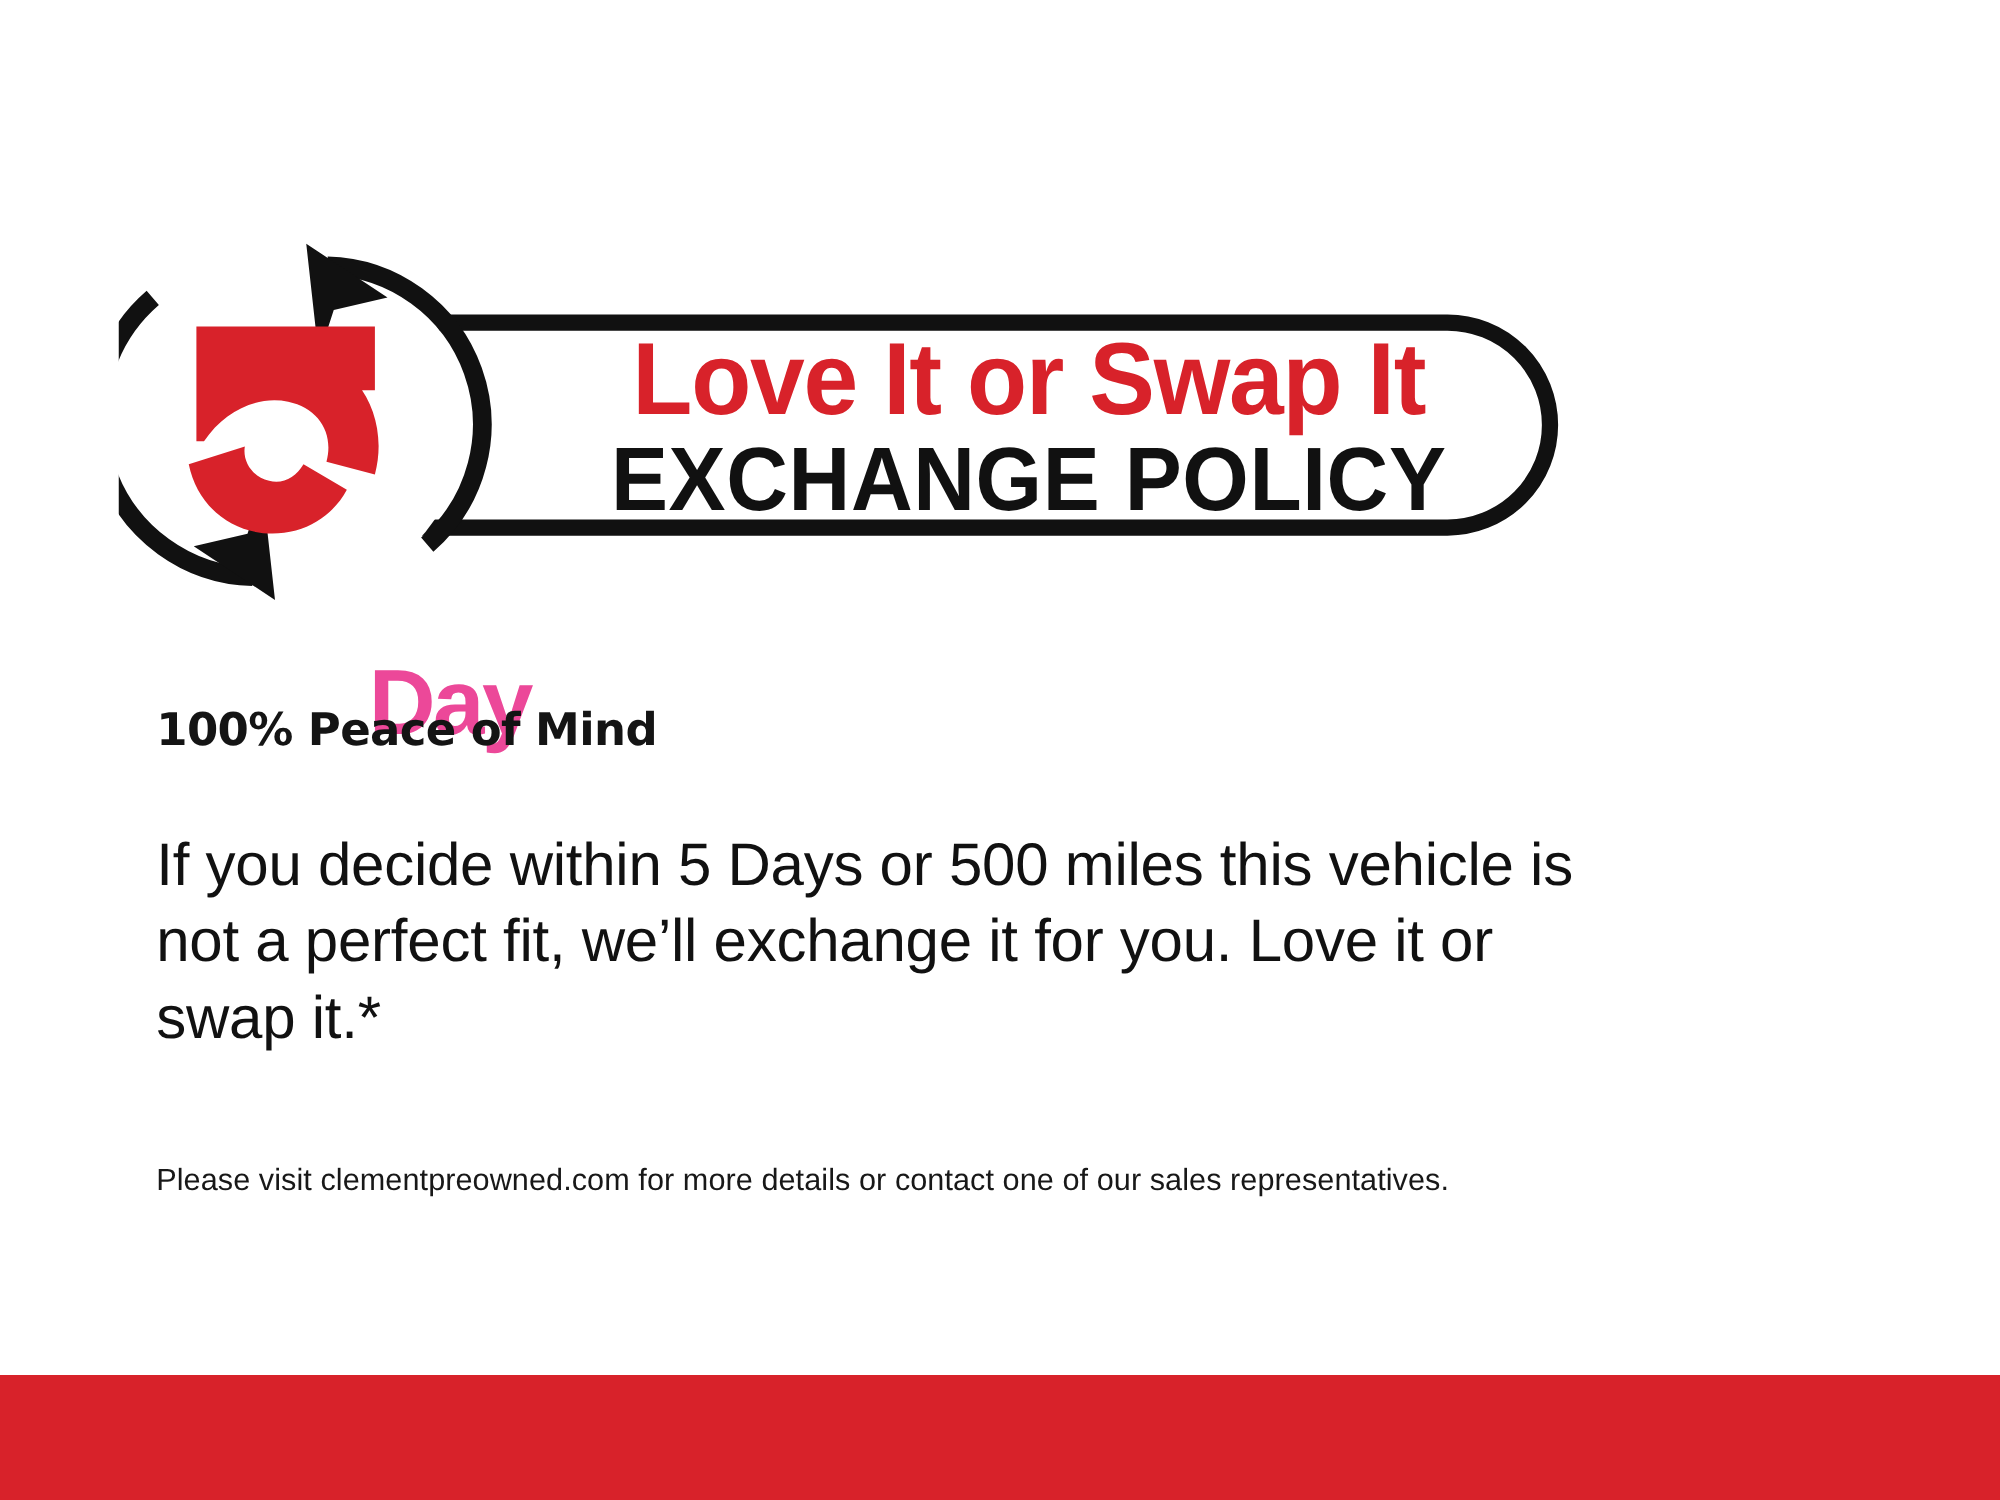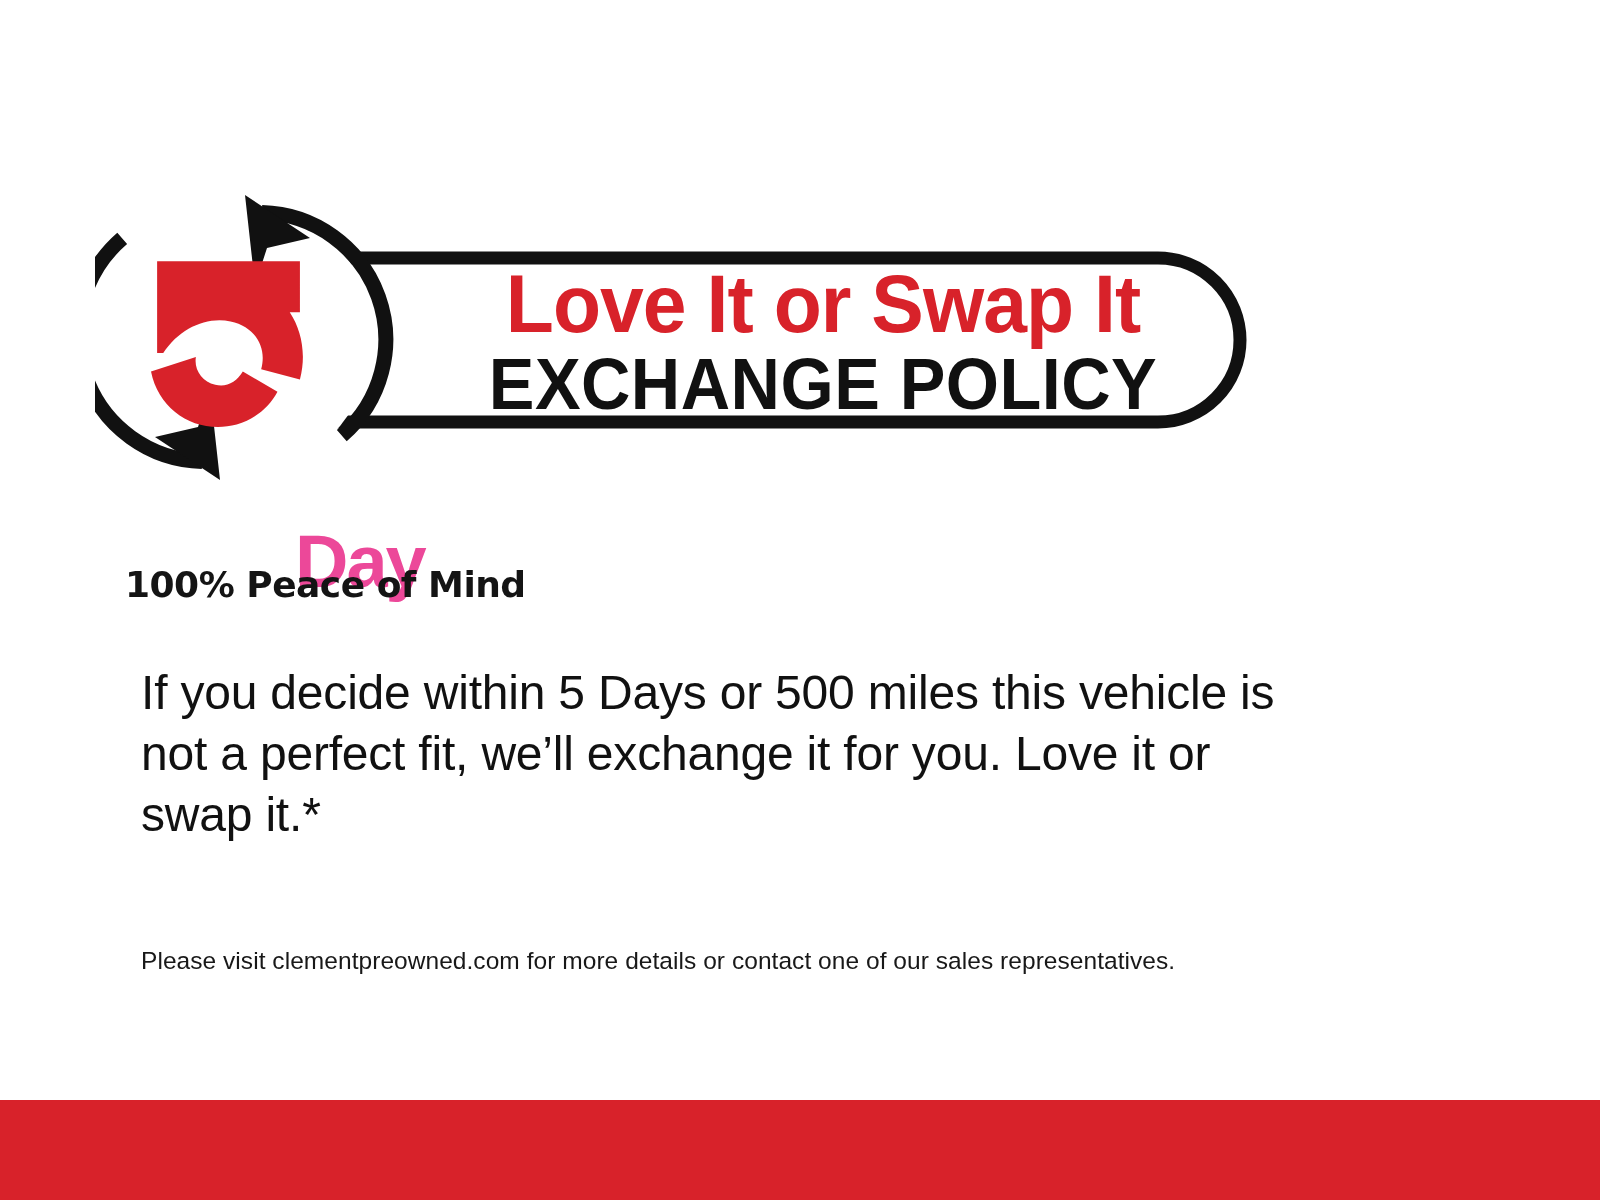--- a/index.html
+++ b/index.html
@@ -103,35 +103,35 @@
     margin: 0 0 47px 0;
   }
 
   #policy-paragraph {
     font-family: "Liberation Sans", "DejaVu Sans", sans-serif;
     font-weight: 400;
     font-size: 48px;
     line-height: 61px;
     letter-spacing: -0.2px;
     color: #111111;
-    margin: 16px;
+    margin: 0;
     max-width: 1190px;
   }
 
   #fine-print {
     position: absolute;
     left: 125px;
     top: 928px;
     font-family: "Liberation Sans", "DejaVu Sans", sans-serif;
     font-weight: 400;
     font-size: 24.5px;
     line-height: 34px;
     letter-spacing: 0.05px;
     color: #181818;
-    margin: 16px;
+    margin: 0;
     white-space: nowrap;
   }
 
   
   #footer-bar {
     position: absolute;
     left: 0;
     top: 1100px;
     width: 1600px;
     height: 100px;

